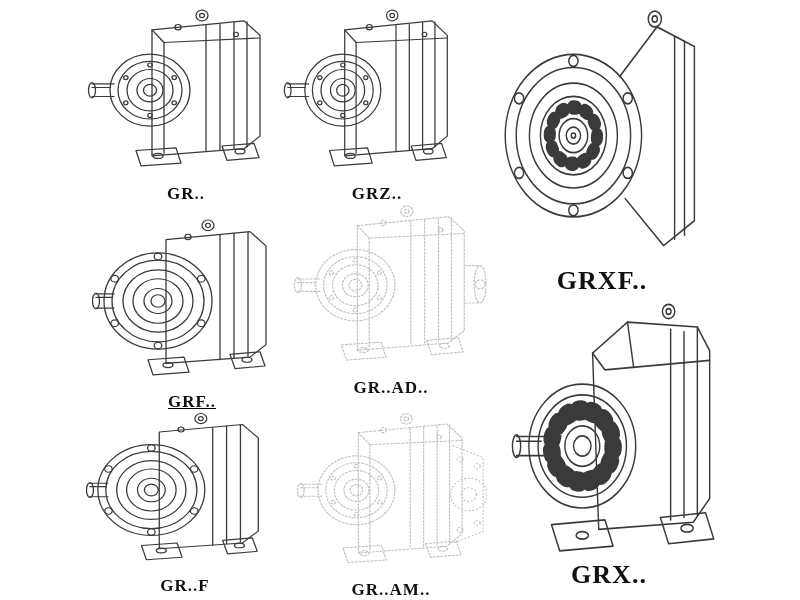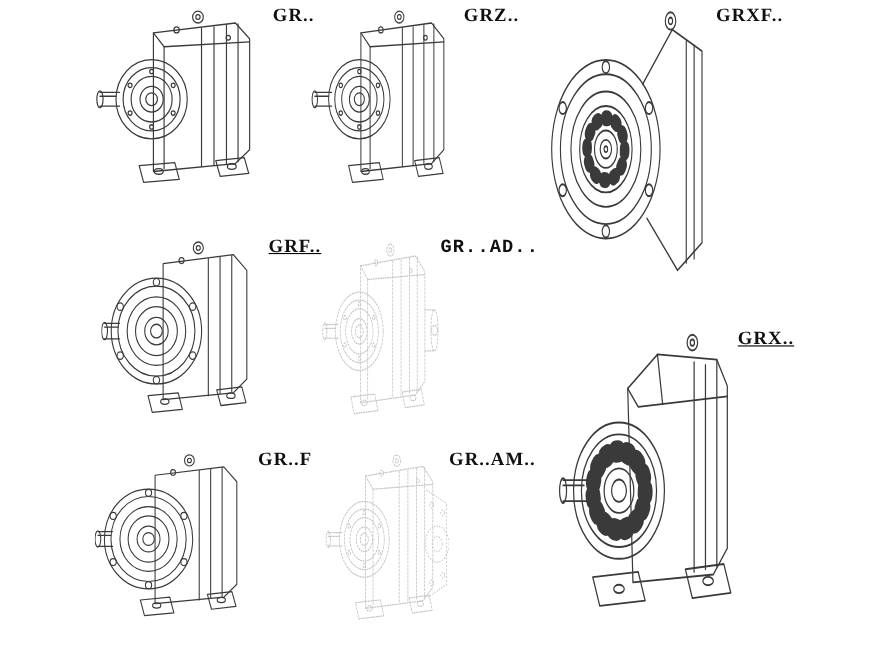--- a/index.html
+++ b/index.html
@@ -3,30 +3,30 @@
 <meta charset="utf-8">
 <style>
   html,body{margin:0;padding:0;}
   body{
     width:800px;height:600px;position:relative;overflow:hidden;
     background:#ffffff;
     font-family:"Liberation Serif", serif;
   }
   .cell{
     position:absolute;
-    display:flex;justify-content:flex-start;
+    display:flex;flex-direction:column;align-items:center;justify-content:flex-start;
   }
   .drawing{color:#3a3a3a;display:block;}
   .faded{color:#c3c3c3;}
   .faded use{stroke-dasharray:2 2;}
   .label{
     font-weight:700;font-size:17px;letter-spacing:1px;color:#101010;
     margin-top:2px;white-space:nowrap;
   }
-  .label-lg{font-size:17px;}
+  .label-lg{font-size:26px;}
   .defs-holder{position:absolute;width:0;height:0;overflow:hidden;}
 </style>
 </head>
 <body>
 
 <svg class="defs-holder" aria-hidden="true">
   <defs>
     <symbol id="sym-inline" viewBox="0 0 200 200">
       <g fill="none" stroke="currentColor" stroke-width="1.3" stroke-linejoin="round" stroke-linecap="round">
         <circle cx="116" cy="15" r="6"></circle>
@@ -183,39 +183,39 @@
   <div class="label label-lg">GRXF..</div>
 </div>
 
 <div class="cell" style="left:92px;top:212px;width:200px;text-decoration:underline;">
   <svg class="drawing" width="200" height="178" viewBox="0 0 200 200" preserveAspectRatio="none">
       <use href="#sym-flange"></use>
     </svg>
   <div class="label">GRF..</div>
 </div>
 
-<div class="cell" style="left:292px;top:214px;width:198px;font-family:Liberation Mono, monospace;">
+<div class="cell" style="left:292px;top:198px;width:198px;">
   <svg class="drawing faded" width="198" height="178" viewBox="0 0 200 200" preserveAspectRatio="none">
       <use href="#sym-ad"></use>
     </svg>
   <div class="label">GR..AD..</div>
 </div>
 
 <div class="cell" style="left:86px;top:406px;width:198px;font-family:Liberation Serif, serif;">
   <svg class="drawing" width="198" height="168" viewBox="0 0 200 200" preserveAspectRatio="none">
       <use href="#sym-flange"></use>
     </svg>
   <div class="label">GR..F</div>
 </div>
 
 <div class="cell" style="left:295px;top:406px;width:192px;">
   <svg class="drawing faded" width="192" height="172" viewBox="0 0 200 200" preserveAspectRatio="none">
       <use href="#sym-am"></use>
     </svg>
   <div class="label">GR..AM..</div>
 </div>
 
-<div class="cell" style="left:496px;top:296px;width:226px;text-decoration:underline;">
+<div class="cell" style="left:496px;top:296px;width:226px;">
   <svg class="drawing" width="226" height="262" viewBox="0 0 220 220" preserveAspectRatio="none">
       <use href="#sym-grx"></use>
     </svg>
   <div class="label label-lg">GRX..</div>
 </div>
 
 </body></html>

